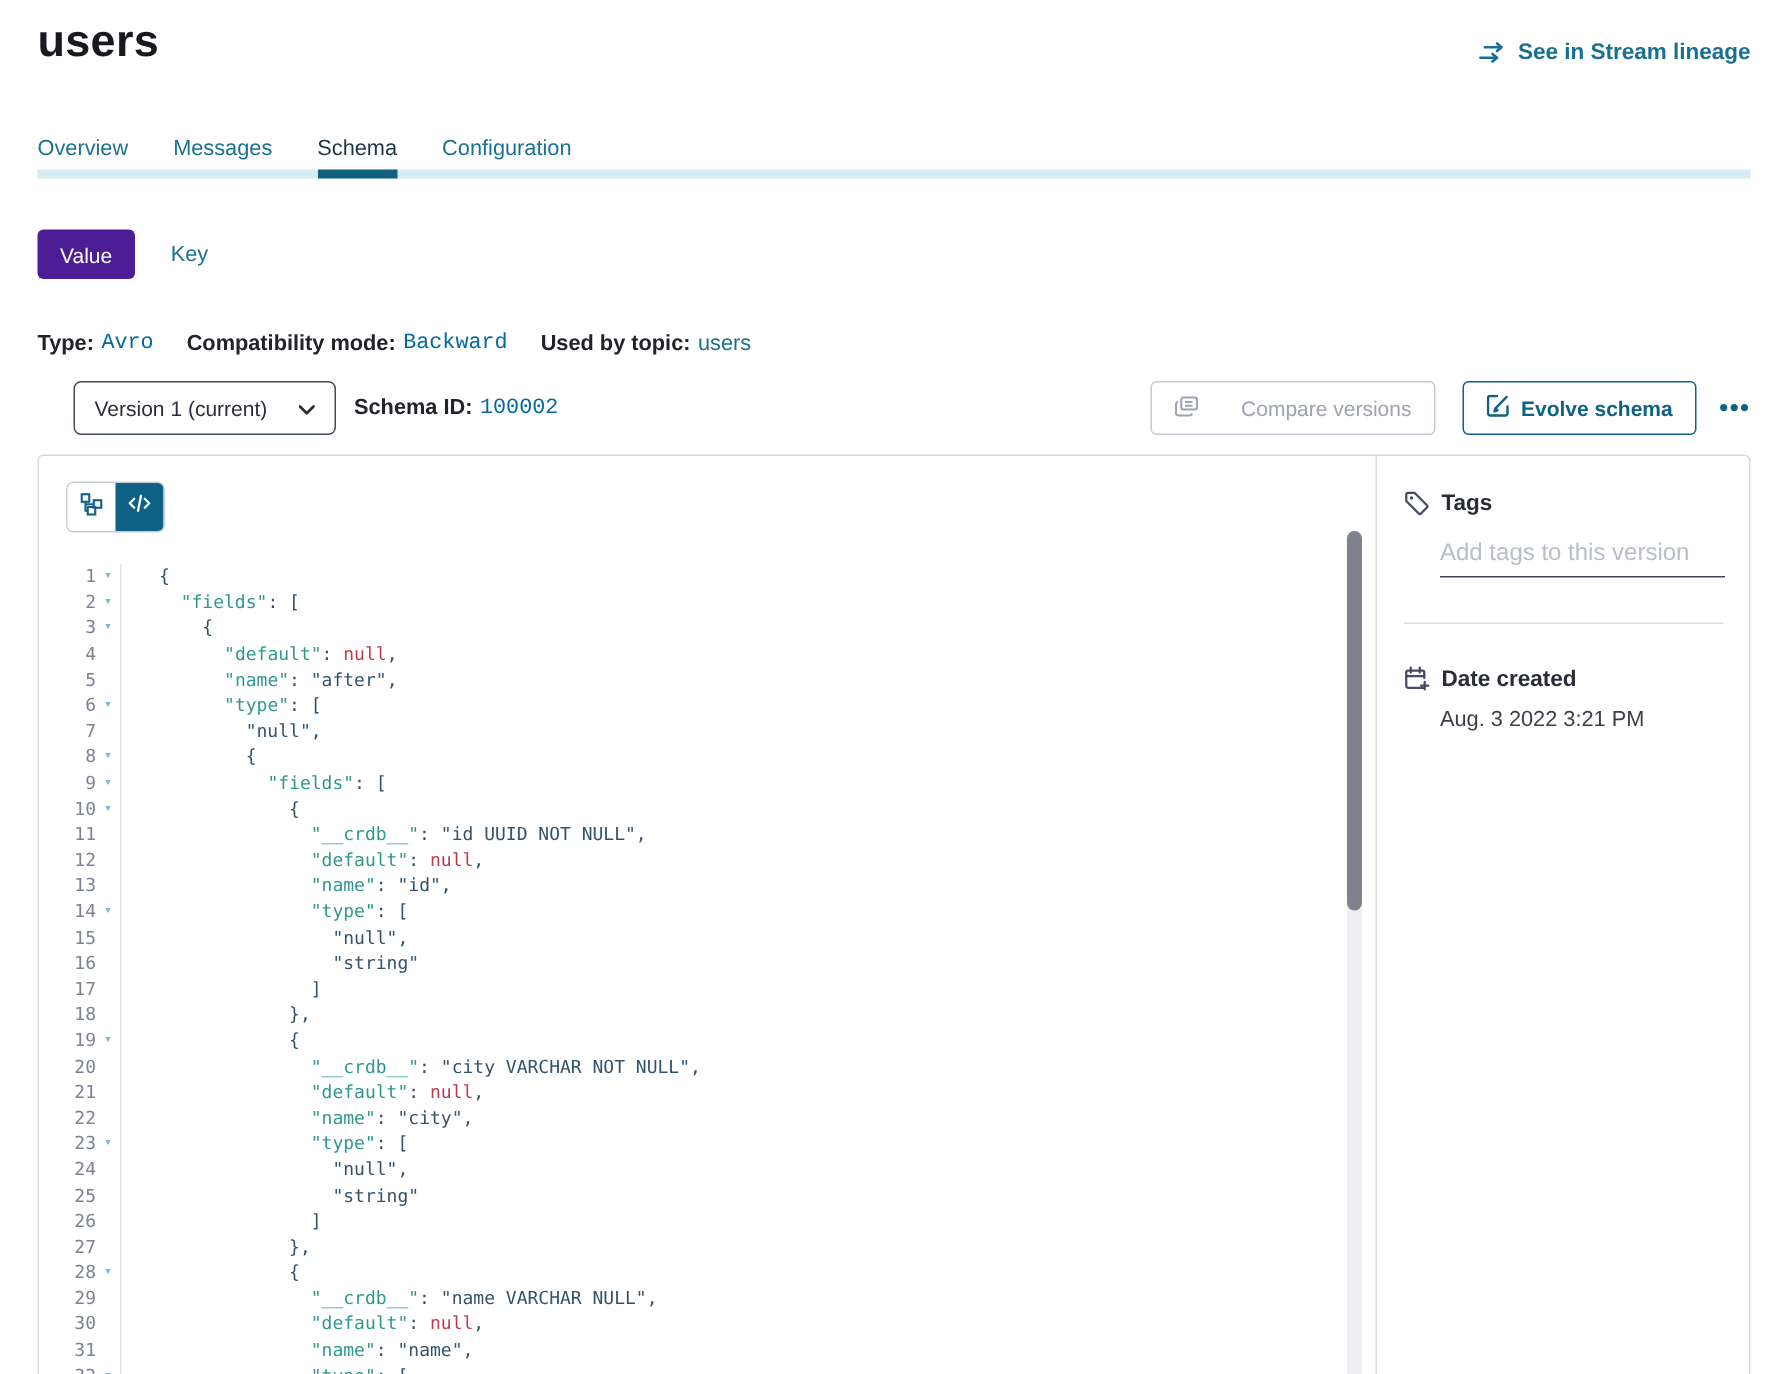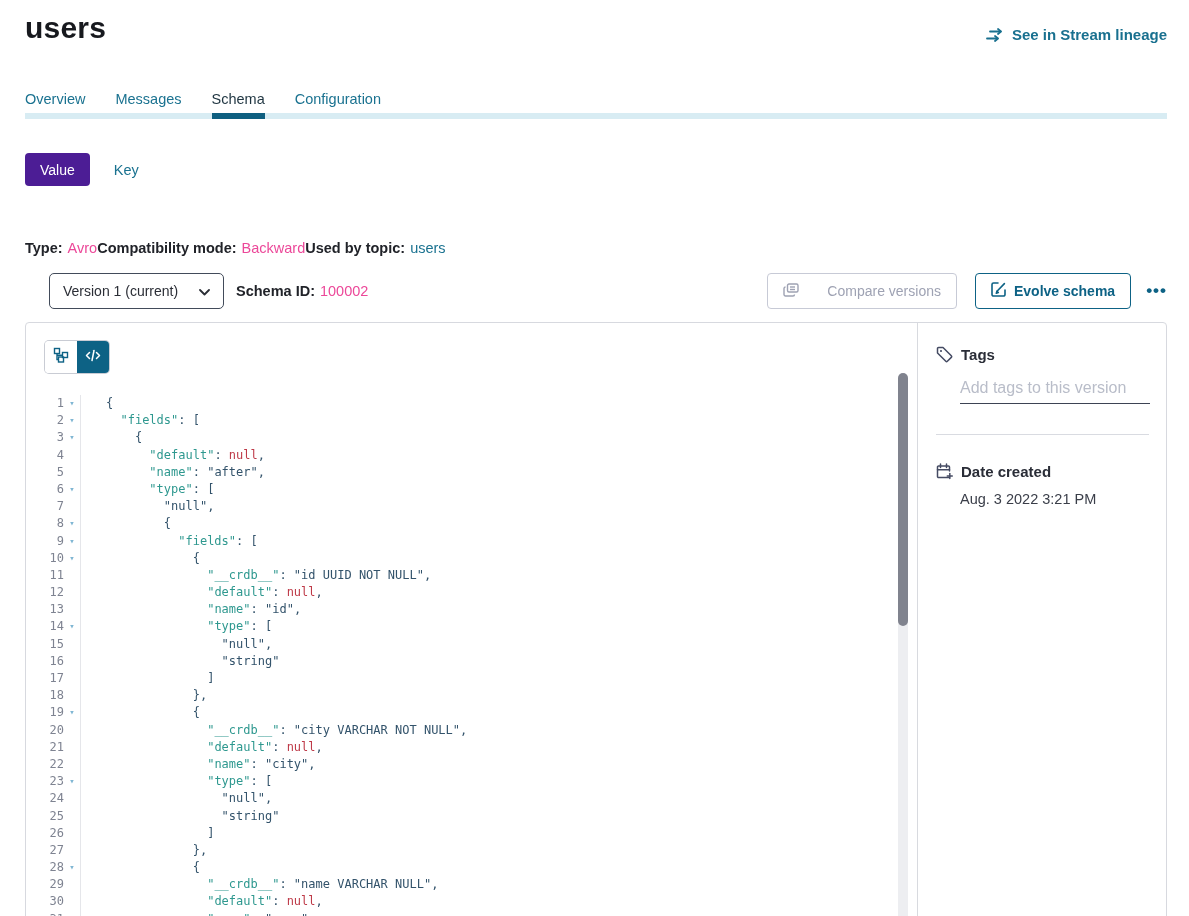--- a/index.html
+++ b/index.html
@@ -27,24 +27,24 @@
 
   
   .kv-row { margin-top:34px; display:flex; align-items:center; }
   .kv-value {
     background:#4c1d95; color:#ffffff; font-size:14px; font-weight:500;
     border:none; border-radius:4px; padding:8px 15px; height:33px; cursor:pointer;
   }
   .kv-key { margin-left:24px; color:#1a7290; font-size:14.5px; font-weight:500; cursor:pointer; }
 
   
-  .meta-row { margin-top:54px; display:flex; align-items:flex-start; font-size:14.5px; }
+  .meta-row { margin-top:35px; display:flex; align-items:flex-start; gap:22px; font-size:14.5px; }
   .meta-item { display:flex; gap:5px; }
   .meta-label { font-weight:700; color:#212329; }
-  .meta-value { color:#ec4899; }
+  .meta-value { color:#0369a1;font-family:Liberation Mono, monospace; }
   .meta-link { color:#1a7290; cursor:pointer; }
 
   
   .version-row { margin-top:17px; display:flex; align-items:center;padding-left:24px; }
   .version-select {
     width:175px; height:36px; border:1px solid #424b5a; border-radius:5px;
     display:flex; align-items:center; justify-content:space-between;
     padding:0 13px; font-size:14px; color:#2b2e36; cursor:pointer; background:#fff;
   }
   .schema-id { margin-left:12px; font-size:14.5px; display:flex; gap:5px; }

